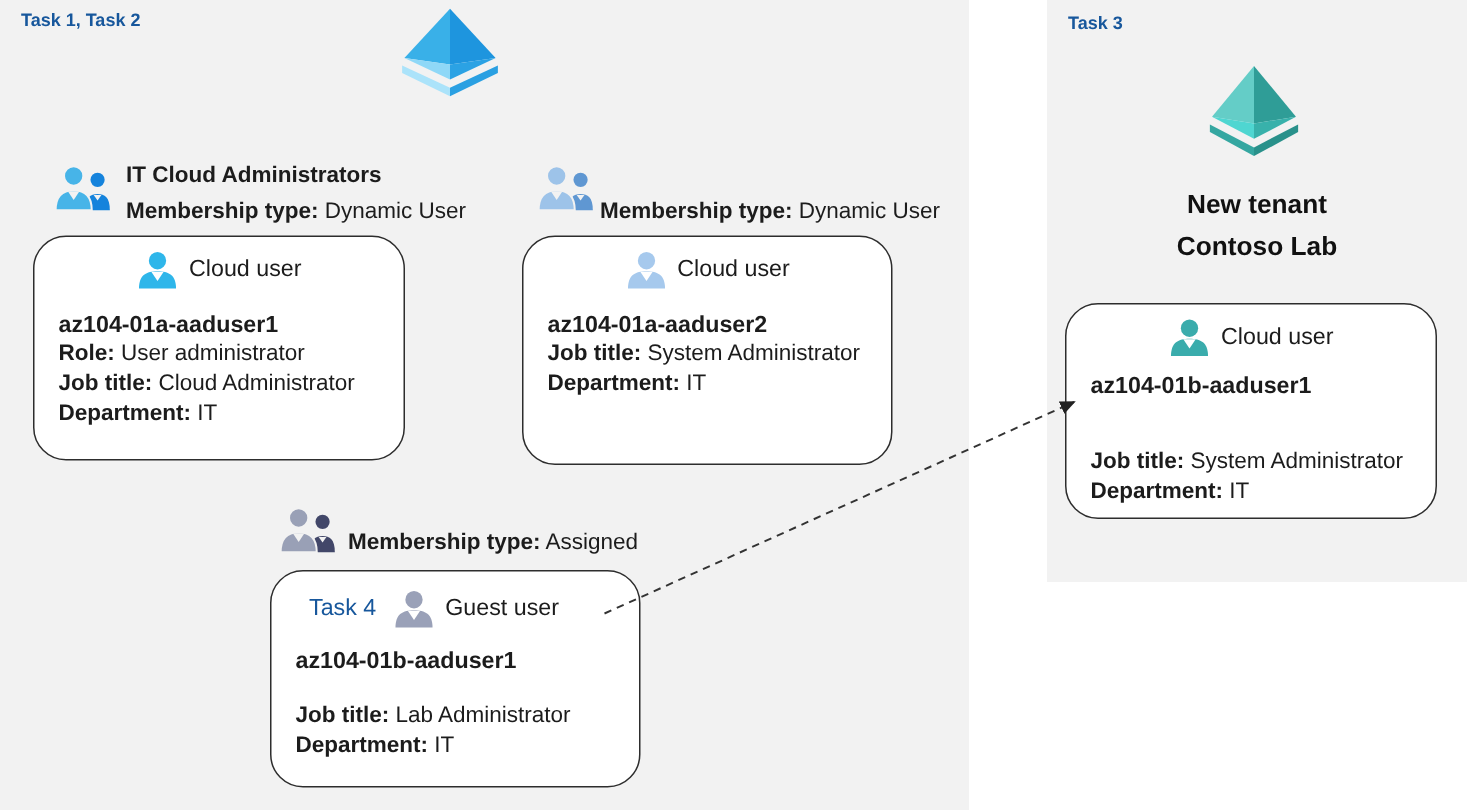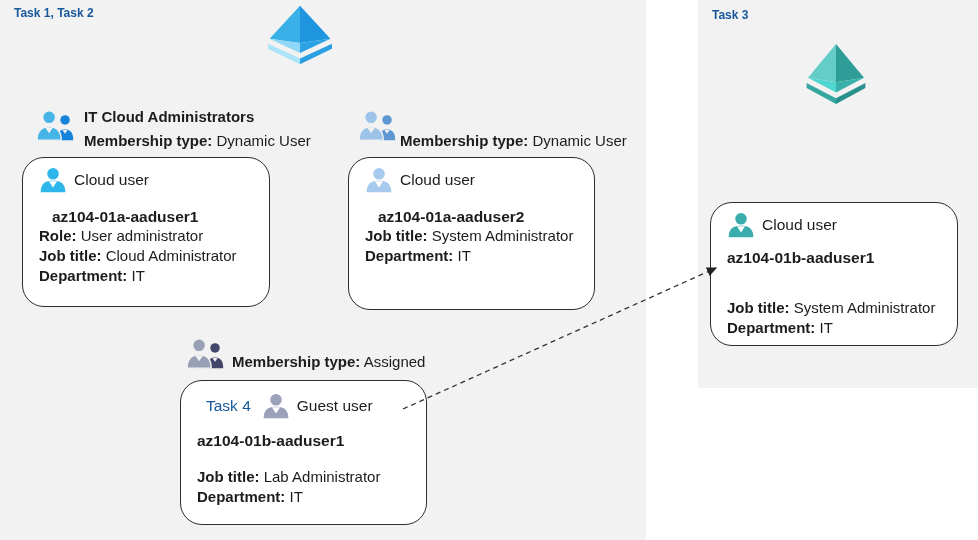--- a/index.html
+++ b/index.html
@@ -15,23 +15,23 @@
   .group-membership b{font-weight:bold;}
   .icon{position:absolute;display:block;}
   .card{position:absolute;background:#fff;border:1.6px solid var(--c-card-border,#2d2d2d);
         border-radius:22px;box-sizing:border-box;padding:0 16px;font-size:15px;}
   .card-header{display:flex;align-items:center;gap:7px;}
   .card-header .htxt{font-size:15.5px;}
   .card-header .task-inline{font-weight:normal;font-size:15.5px;color:var(--c-task-label,#17579c);margin-right:4px;}
   .user-name{font-weight:bold;font-size:15.5px;}
   .fields{line-height:20px;}
   .fields b{font-weight:bold;}
-  #card1 .card-header,#card2 .card-header,#card4 .card-header{margin-top:9px;}
+  #card1 .card-header,#card2 .card-header,#card4 .card-header{justify-content:center;margin-top:9px;}
   #card3 .card-header{justify-content:flex-start;margin-top:12px;padding-left:9px;}
-  #card1 .user-name,#card2 .user-name{margin-top:15px;margin-left:13px;}
+  #card1 .user-name,#card2 .user-name{margin-top:15px;}
   #card3 .user-name{margin-top:13px;}
   #card4 .user-name{margin-top:11px;}
   #card1 .fields,#card2 .fields{}
   #card3 .fields{margin-top:17px;}
   #card4 .fields{margin-top:31px;}
   #card1{left:22px;top:157px;width:248px;height:150px;}
   #card2{left:348px;top:157px;width:247px;height:153px;}
   #card3{left:180px;top:380px;width:247px;height:145px;}
   #card4{left:710px;top:202px;width:248px;height:144px;}
   #arrow-overlay{position:absolute;left:0;top:0;width:978px;height:540px;pointer-events:none;}
@@ -148,20 +148,24 @@
   <div class="task-label" style="left:712px;top:8px;">Task 3</div>
 
   <svg class="icon" style="left:801px;top:42px;" width="70" height="64" viewBox="0 0 100 100" preserveAspectRatio="none">
     <polygon points="50,3 10,56 50,63" fill="var(--c-aad-teal-tl)"></polygon>
     <polygon points="50,3 90,56 50,63" fill="var(--c-aad-teal-tr)"></polygon>
     <polygon points="10,56 50,63 50,79" fill="var(--c-aad-teal-bl)"></polygon>
     <polygon points="90,56 50,63 50,79" fill="var(--c-aad-teal-br)"></polygon>
     <polygon points="8,64 50,88 50,97 8,72" fill="var(--c-aad-teal-chev-l)"></polygon>
     <polygon points="92,64 50,88 50,97 92,72" fill="var(--c-aad-teal-chev-r)"></polygon>
   </svg>
+  <div class="tenant-name" style="left:698px;top:122px;width:280px;line-height:28px;">
+    <div>New tenant</div>
+    <div>Contoso Lab</div>
+  </div>
 
   <div class="card" id="card4">
     <div class="card-header">
       <svg width="28" height="26" viewBox="0 0 34 30">
         <circle cx="17" cy="7.5" r="7" fill="var(--c-user-teal)"></circle>
         <path d="M2,30 C2,19 8,16 17,16 C26,16 32,19 32,30 Z" fill="var(--c-user-teal)"></path>
         <path d="M12,16.5 L17,24 L22,16.5 Z" fill="#ffffff"></path>
       </svg>
       <span class="htxt">Cloud user</span>
     </div>

